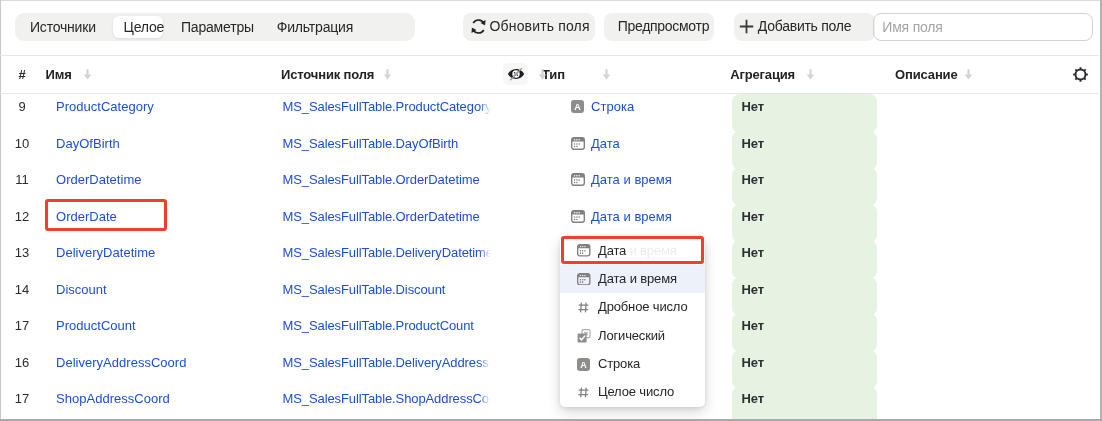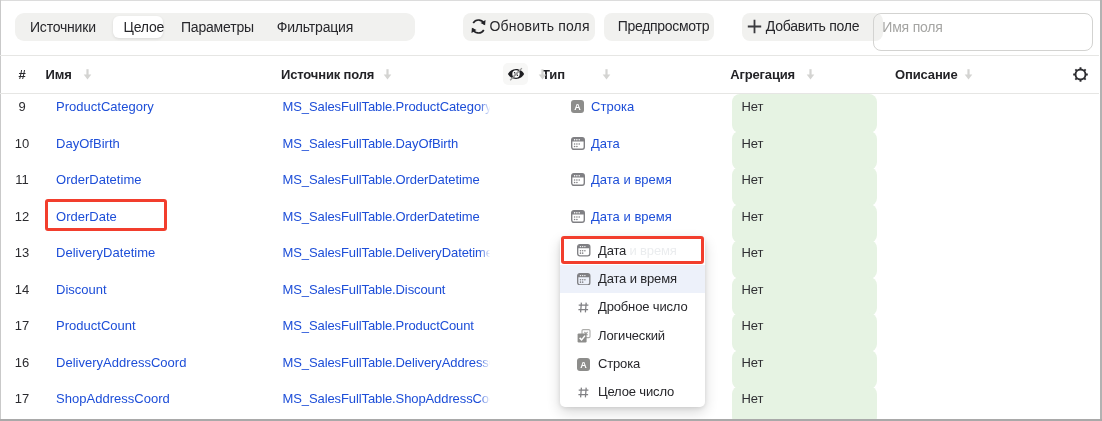--- a/index.html
+++ b/index.html
@@ -10,32 +10,32 @@
   #bT { left:0; top:0; width:1102px; height:1px; background:#dcdcdc; }
   #bR { left:1100px; top:0; width:2px; height:421px; background:#b2b2b2; }
   #bB { left:0; top:418.5px; width:1102px; height:2.5px; background:#a9a9a9; }
   .abs { position:absolute; }
   
   #tabbar { left:15px; top:13px; width:400px; height:28px; background:#f1f1ef; border-radius:9px; }
   .tabtxt { position:absolute; top:0; height:28px; line-height:28px; font-size:14px; color:#27272b; letter-spacing:-0.2px; white-space:nowrap; }
   #tabpill { position:absolute; left:97.8px; top:3.4px; width:50.2px; height:21.8px; background:#fff; border-radius:6px; box-shadow:0 1px 3px rgba(0,0,0,0.1); }
   .btn { top:13.1px; height:27.6px; background:#f1f1ef; border-radius:8px; }
   .btntxt { position:absolute; top:0; height:27.6px; line-height:27px; font-size:14px; color:#27272b; letter-spacing:-0.1px; white-space:nowrap; }
-  #inp { left:872.7px; top:13.4px; width:220.8px; height:38px; border:1px solid #d3d3d1; border-radius:8px; }
+  #inp { left:872.7px; top:13.4px; width:220.8px; height:28px; border:1px solid #d3d3d1; border-radius:8px; }
   #inp span { position:absolute; left:8.6px; top:0; height:26px; line-height:26px; font-size:14px; color:#a5a5a3; letter-spacing:-0.2px; }
   .hline { left:0; width:1099px; height:1px; background:#e6e6e4; }
   
   .hdr { top:67px; height:15px; line-height:15px; font-size:13px; font-weight:700; color:#232327; letter-spacing:-0.15px; white-space:nowrap; }
   .sortarr { top:68px; width:13px; height:13px; }
   
   .num { width:44px; text-align:center; font-size:13px; color:#2b2b2f; height:15px; line-height:15px; letter-spacing:-0.1px; }
   .cell { font-size:13px; color:#1d4ed8; height:15px; line-height:15px; letter-spacing:0.02px; white-space:nowrap; }
   .src { left:282.5px; width:208.5px; overflow:hidden; letter-spacing:-0.1px; }
   .srcfade { left:479px; width:13px; height:17px; background:linear-gradient(to right, rgba(255,255,255,0), #fff 88%); }
-  .pill { left:732.3px; width:144.3px; height:39px; background:#e6f3e3; border-radius:8px; }
+  .pill { left:732.3px; width:144.3px; height:39px; background:#e6f3e3; border-radius:8px;font-weight:bold; }
   .pill span { position:absolute; left:9.1px; top:0; height:25px; line-height:25px; font-size:13px; color:#2f2f33; letter-spacing:-0.1px; }
   .ttext { left:591px; }
   
   #ddp { left:560px; top:236.6px; width:145px; height:170.2px; background:#fff; border-radius:5px;
          box-shadow:0 5px 14px rgba(0,0,0,0.16), 0 1px 4px rgba(0,0,0,0.10); }
   .dditem { position:absolute; left:0; width:145px; height:28.4px; }
   .dditem .dtxt { position:absolute; left:38px; top:0; height:28.4px; line-height:28.4px; font-size:13px; color:#27272b; letter-spacing:-0.15px; white-space:nowrap; }
   .dditem svg, .dditem .hashi { position:absolute; left:17.3px; top:7.7px; }
   .ghost { position:absolute; left:69.5px; top:0; height:28.4px; line-height:28.4px; font-size:13px; color:rgba(152,158,170,0.2); letter-spacing:-0.15px; }
   .redbox { border:3px solid #f23e2d; border-radius:3px; background:transparent; }
@@ -61,21 +61,21 @@
         <path d="M 2.6 10.7 A 6.2 6.2 0 0 0 13.8 12.0"></path>
       </g>
       <path d="M 15.5 2.0 L 15.1 7.2 L 10.5 4.9 Z" fill="#222226"></path>
       <path d="M 1.5 15.0 L 1.9 9.8 L 6.5 12.1 Z" fill="#222226"></path>
     </svg>
     <span class="btntxt" style="left:26.2px;letter-spacing:0.15px;">Обновить поля</span>
   </div>
   <div class="btn abs" style="left:604.3px; width:110px;">
     <span class="btntxt" style="left:13.5px;letter-spacing:-0.3px;">Предпросмотр</span>
   </div>
-  <div class="btn abs" style="left:733.7px; width:141px;margin-left:8px;">
+  <div class="btn abs" style="left:733.7px; width:141px;">
     <svg style="position:absolute;left:5.3px;top:5.9px;" width="15" height="15" viewBox="0 0 15 15">
       <path d="M 7.5 0.8 V 14.2 M 0.8 7.5 H 14.2" stroke="#3a3a3e" stroke-width="1.8" fill="none"></path>
     </svg>
     <span class="btntxt" style="left:24.1px;letter-spacing:-0.25px;">Добавить поле</span>
   </div>
   <div id="inp" class="abs">
       <span>Имя поля</span>
     </div>
 
   <div class="hline abs" style="top:55px;"></div>

